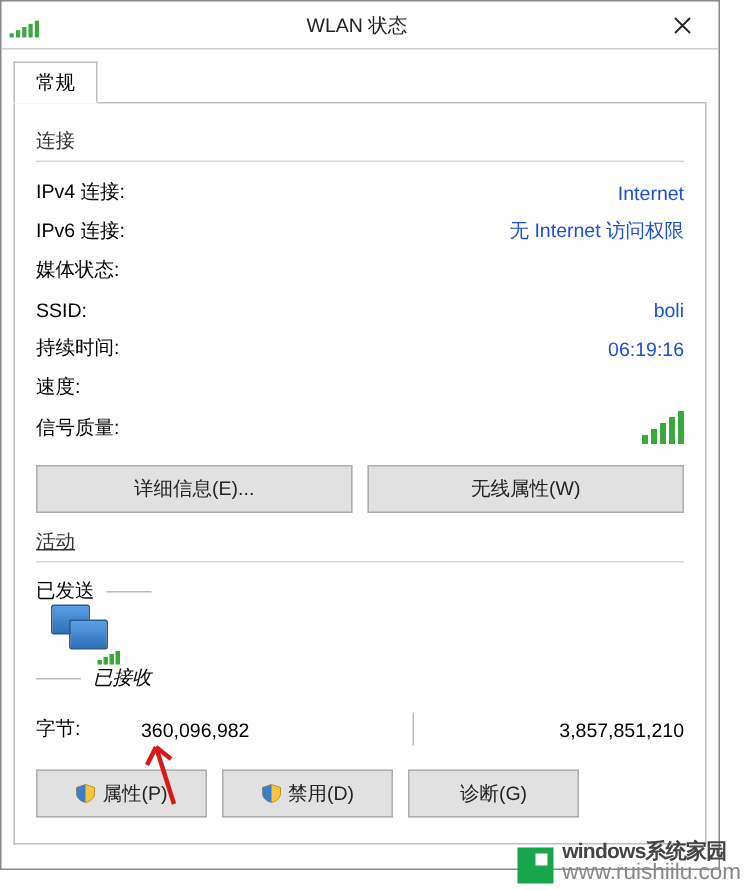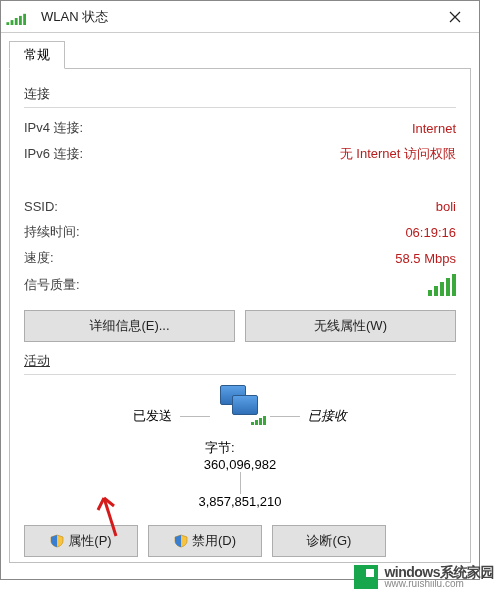--- a/index.html
+++ b/index.html
@@ -19,20 +19,21 @@
     border: 1px solid #888;
     position: relative;
     background: #fff;
   }
   .titlebar {
     display: flex;
     align-items: center;
     height: 32px;
     padding: 0 4px;
     border-bottom: 1px solid #ccc;
+    text-align: center;
   }
   .titlebar .sigicon { margin-right: 6px; }
   .titlebar .title { flex: 1; color: #222; font-size: 13px; }
   .closebtn {
     width: 40px; height: 28px;
     display: flex; align-items: center; justify-content: center;
     font-size: 16px; color: #222;
   }
   .closebtn svg { width:12px; height:12px; }
   .tabstrip {
@@ -70,22 +71,22 @@
   .divider {
     border-top: 1px solid #d8d8d8;
     margin: 2px 0 10px 0;
   }
   .row {
     display: flex;
     align-items: center;
     margin: 6px 0;
     min-height: 20px;
   }
-  .row .label { width: 110px; color: #404040; }
-  .row .value { flex: 1; text-align: right; color: #b91c1c; }
+  .row .label { width: 110px; color: #000000; }
+  .row .value { flex: 1; text-align: right; color: #1d4ed8; }
   .sigbars {
     display: inline-block;
     vertical-align: bottom;
   }
   .sigbars span {
     display: inline-block;
     width: 4px;
     margin-left: 2px;
     background: #3ba83b;
     vertical-align: bottom;
@@ -106,22 +107,23 @@
     align-items: center;
     justify-content: center;
     gap: 4px;
     color: #222;
   }
   .btn.wide { flex: 1; }
   .btnrow3 { display: flex; gap: 10px; margin-top: 16px; }
   .btnrow3 .btn { width: 114px; }
   .activity-hdr {
     display: flex;
-    align-items: flex-end;
+    align-items: flex-start;
     margin: 8px 0 4px 0;
+    flex-direction: column;
   }
   .arm {
     flex: 1;
     display: flex;
     align-items: center;
     gap: 8px;
   }
   .arm.left { justify-content: flex-end; }
   .arm.right { justify-content: flex-start; font-style: italic; }
   .dash {
@@ -142,23 +144,23 @@
   }
   .monitor.back { top:0; left:6px; }
   .monitor.front { top:10px; left:18px; }
   .mini-sig {
     position: absolute; bottom: 0; right: 0;
   }
   .mini-sig span {
     display:inline-block; width:3px; margin-left:1px;
     background:#3ba83b; vertical-align:bottom;
   }
-  .bytesrow { display:flex; align-items:center; margin-top:14px;flex-direction:column; }
+  .bytesrow { display:flex; align-items:center; margin-top:14px; }
   .bytesrow .lbl { width: 70px; }
-  .bytesrow .sent { flex:1; text-align:right; }
+  .bytesrow .sent { flex:1; text-align:left; }
   .bytesrow .sep {
     width: 1px; height: 22px; background:#bbb;
     margin: 0 24px;
   }
   .bytesrow .recv { flex:1; text-align:right; }
   .shield {
     width:14px; height:14px;
     display:inline-block;
   }
   .shield svg { width:14px; height:14px; display:block; }
@@ -168,21 +170,21 @@
     pointer-events: none;
   }
   .arrow-annot svg { width: 30px; height: 48px; }
   .watermark {
     position: absolute;
     right: 6px; bottom: 4px;
     display:flex; align-items:flex-end; gap:6px;
     color:#444;
   }
   .wmtxt { font-size: 14px; font-weight: 600; color:#444; line-height:1; letter-spacing:-0.5px;}
-  .wmsub { font-size: 10px; color:#888; line-height:1; }
+  .wmsub { font-size: 15px; color:#888; line-height:1; }
   .wmlogo {
     width: 24px; height: 24px;
     background: #17a64b;
     position: relative;
   }
   .wmlogo::before {
     content:""; position:absolute;
     top:4px; right:4px; width:8px;height:8px;
     background:#fff;
   }
@@ -218,32 +220,32 @@
 
     <div class="row">
       <div class="label">IPv4 连接:</div>
       <div class="value">Internet</div>
     </div>
     <div class="row">
       <div class="label">IPv6 连接:</div>
       <div class="value">无 Internet 访问权限</div>
     </div>
     <div class="row">
+      <div class="label">媒体状态:</div>
     </div>
     <div class="row">
       <div class="label">SSID:</div>
       <div class="value">boli</div>
     </div>
     <div class="row">
       <div class="label">持续时间:</div>
       <div class="value">06:19:16</div>
     </div>
     <div class="row">
       <div class="label">速度:</div>
-      <div class="value">58.5 Mbps</div>
     </div>
     <div class="row">
       <div class="label">信号质量:</div>
       <div class="value">
         <span class="sigbars">
           <span style="height:6px"></span><span style="height:10px"></span><span style="height:14px"></span><span style="height:18px"></span><span style="height:22px"></span>
         </span>
       </div>
     </div>
 

